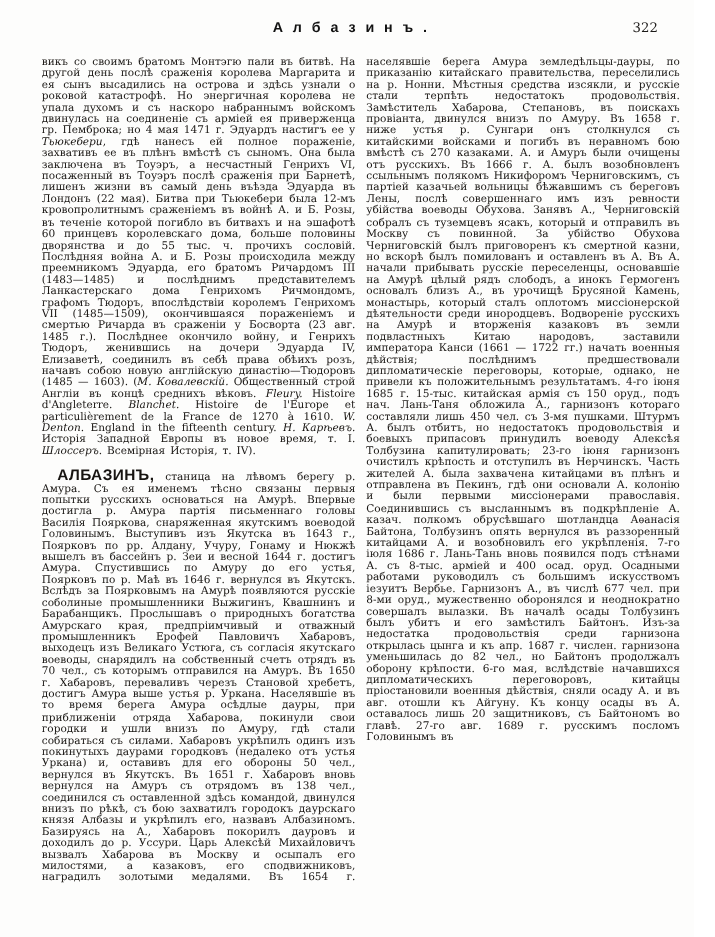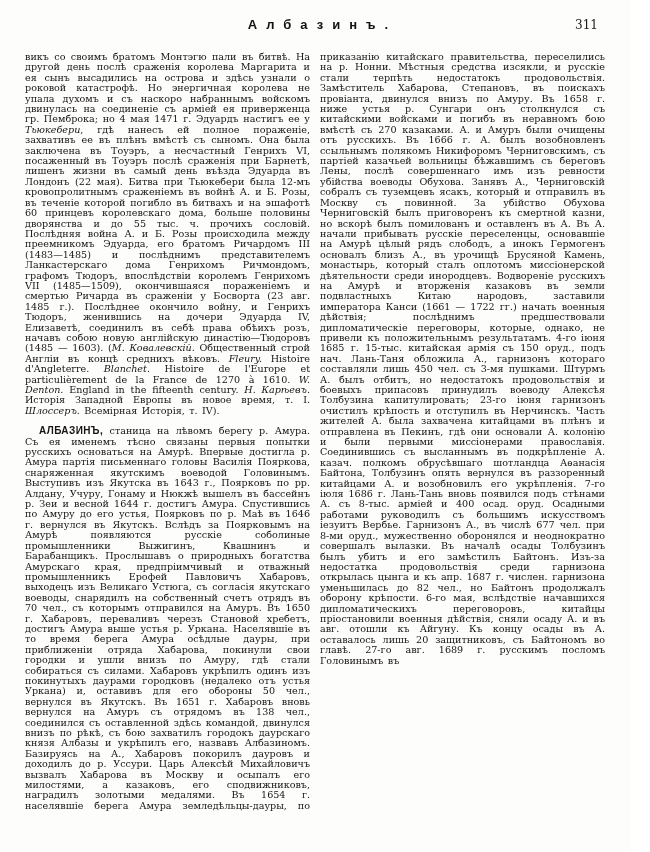--- a/index.html
+++ b/index.html
@@ -36,21 +36,21 @@
     position: absolute;
     right: 0;
     top: 1px;
     font-family: "DejaVu Serif", serif;
     font-size: 12px;
     color: #1c1a18;
   }
   .text-columns {
     position: absolute;
     top: 52px;
-    left: 25px;
+    left: 38px;
     width: 580px;
     height: 760px;
     column-count: 2;
     column-gap: 10px;
     column-fill: auto;
     font-size: 9.6px;
     line-height: 10.4px;
     text-align: justify;
     word-spacing: 1.4px;
     overflow: hidden;
@@ -61,32 +61,32 @@
   }
   .p-albazin {
     text-indent: 14px;
     margin-top: 10px !important;
   }
   .seg-normal { font-style: normal; }
   .seg-italic { font-style: italic; }
   .seg-bold {
     font-family: "Liberation Sans", sans-serif;
     font-weight: bold;
-    font-size: 10px;
+    font-size: 14px;
     letter-spacing: 0.4px;
   }
 </style>
 </head>
 <body>
 
 <div class="page">
 
   <div class="running-header">
     <div class="header-title">Албазинъ.</div>
-    <div class="header-pagenum">311</div>
+    <div class="header-pagenum">322</div>
   </div>
 
   <div class="text-columns">
     <p class="p-continuation"><span class="seg-normal">викъ со своимъ братомъ Монтэгю пали въ битвѣ. На другой день послѣ сраженія королева Маргарита и ея сынъ высадились на острова и здѣсь узнали о роковой катастрофѣ. Но энергичная королева не упала духомъ и съ наскоро набраннымъ войскомъ двинулась на соединеніе съ арміей ея приверженца гр. Пемброка; но 4 мая 1471 г. Эдуардъ настигъ ее у </span><span class="seg-italic">Тьюкебери</span><span class="seg-normal">, гдѣ нанесъ ей полное пораженіе, захвативъ ее въ плѣнъ вмѣстѣ съ сыномъ. Она была заключена въ Тоуэръ, а несчастный Генрихъ VI, посаженный въ Тоуэръ послѣ сраженія при Барнетѣ, лишенъ жизни въ самый день въѣзда Эдуарда въ Лондонъ (22 мая). Битва при Тьюкебери была 12-мъ кровопролитнымъ сраженіемъ въ войнѣ А. и Б. Розы, въ теченіе которой погибло въ битвахъ и на эшафотѣ 60 принцевъ королевскаго дома, больше половины дворянства и до 55 тыс. ч. прочихъ сословій. Послѣдняя война А. и Б. Розы происходила между преемникомъ Эдуарда, его братомъ Ричардомъ III (1483—1485) и послѣднимъ представителемъ Ланкастерскаго дома Генрихомъ Ричмондомъ, графомъ Тюдоръ, впослѣдствіи королемъ Генрихомъ VII (1485—1509), окончившаяся пораженіемъ и смертью Ричарда въ сраженіи у Босворта (23 авг. 1485 г.). Послѣднее окончило войну, и Генрихъ Тюдоръ, женившись на дочери Эдуарда IV, Елизаветѣ, соединилъ въ себѣ права обѣихъ розъ, начавъ собою новую англійскую династію—Тюдоровъ (1485 — 1603). (</span><span class="seg-italic">М. Ковалевскій.</span><span class="seg-normal"> Общественный строй Англіи въ концѣ среднихъ вѣковъ. </span><span class="seg-italic">Fleury.</span><span class="seg-normal"> Histoire d'Angleterre. </span><span class="seg-italic">Blanchet.</span><span class="seg-normal"> Histoire de l'Europe et particulièrement de la France de 1270 à 1610. </span><span class="seg-italic">W. Denton.</span><span class="seg-normal"> England in the fifteenth century. </span><span class="seg-italic">Н. Карѣевъ.</span><span class="seg-normal"> Исторія Западной Европы въ новое время, т. I. </span><span class="seg-italic">Шлоссеръ.</span><span class="seg-normal"> Всемірная Исторія, т. IV).</span></p>
     <p class="p-albazin"><span class="seg-bold">АЛБАЗИНЪ,</span><span class="seg-normal"> станица на лѣвомъ берегу р. Амура. Съ ея именемъ тѣсно связаны первыя попытки русскихъ основаться на Амурѣ. Впервые достигла р. Амура партія письменнаго головы Василія Пояркова, снаряженная якутскимъ воеводой Головинымъ. Выступивъ изъ Якутска въ 1643 г., Поярковъ по рр. Алдану, Учуру, Гонаму и Нюкжѣ вышелъ въ бассейнъ р. Зеи и весной 1644 г. достигъ Амура. Спустившись по Амуру до его устья, Поярковъ по р. Маѣ въ 1646 г. вернулся въ Якутскъ. Вслѣдъ за Поярковымъ на Амурѣ появляются русскіе соболиные промышленники Выжигинъ, Квашнинъ и Барабанщикъ. Прослышавъ о природныхъ богатства Амурскаго края, предпріимчивый и отважный промышленникъ Ерофей Павловичъ Хабаровъ, выходецъ изъ Великаго Устюга, съ согласія якутскаго воеводы, снарядилъ на собственный счетъ отрядъ въ 70 чел., съ которымъ отправился на Амуръ. Въ 1650 г. Хабаровъ, переваливъ черезъ Становой хребетъ, достигъ Амура выше устья р. Уркана. Населявшіе въ то время берега Амура осѣдлые дауры, при приближеніи отряда Хабарова, покинули свои городки и ушли внизъ по Амуру, гдѣ стали собираться съ силами. Хабаровъ укрѣпилъ одинъ изъ покинутыхъ даурами городковъ (недалеко отъ устья Уркана) и, оставивъ для его обороны 50 чел., вернулся въ Якутскъ. Въ 1651 г. Хабаровъ вновь вернулся на Амуръ съ отрядомъ въ 138 чел., соединился съ оставленной здѣсь командой, двинулся внизъ по рѣкѣ, съ бою захватилъ городокъ даурскаго князя Албазы и укрѣпилъ его, назвавъ Албазиномъ. Базируясь на А., Хабаровъ покорилъ дауровъ и доходилъ до р. Уссури. Царь Алексѣй Михайловичъ вызвалъ Хабарова въ Москву и осыпалъ его милостями, а казаковъ, его сподвижниковъ, наградилъ золотыми медалями. Въ 1654 г. населявшіе берега Амура земледѣльцы-дауры, по приказанію китайскаго правительства, переселились на р. Нонни. Мѣстныя средства изсякли, и русскіе стали терпѣть недостатокъ продовольствія. Замѣститель Хабарова, Степановъ, въ поискахъ провіанта, двинулся внизъ по Амуру. Въ 1658 г. ниже устья р. Сунгари онъ столкнулся съ китайскими войсками и погибъ въ неравномъ бою вмѣстѣ съ 270 казаками. А. и Амуръ были очищены отъ русскихъ. Въ 1666 г. А. былъ возобновленъ ссыльнымъ полякомъ Никифоромъ Черниговскимъ, съ партіей казачьей вольницы бѣжавшимъ съ береговъ Лены, послѣ совершеннаго имъ изъ ревности убійства воеводы Обухова. Занявъ А., Черниговскій собралъ съ туземцевъ ясакъ, который и отправилъ въ Москву съ повинной. За убійство Обухова Черниговскій былъ приговоренъ къ смертной казни, но вскорѣ былъ помилованъ и оставленъ въ А. Въ А. начали прибывать русскіе переселенцы, основавшіе на Амурѣ цѣлый рядъ слободъ, а инокъ Гермогенъ основалъ близъ А., въ урочищѣ Брусяной Камень, монастырь, который сталъ оплотомъ миссіонерской дѣятельности среди инородцевъ. Водвореніе русскихъ на Амурѣ и вторженія казаковъ въ земли подвластныхъ Китаю народовъ, заставили императора Канси (1661 — 1722 гг.) начать военныя дѣйствія; послѣднимъ предшествовали дипломатическіе переговоры, которые, однако, не привели къ положительнымъ результатамъ. 4-го іюня 1685 г. 15-тыс. китайская армія съ 150 оруд., подъ нач. Лань-Таня обложила А., гарнизонъ котораго составляли лишь 450 чел. съ 3-мя пушками. Штурмъ А. былъ отбитъ, но недостатокъ продовольствія и боевыхъ припасовъ принудилъ воеводу Алексѣя Толбузина капитулировать; 23-го іюня гарнизонъ очистилъ крѣпость и отступилъ въ Нерчинскъ. Часть жителей А. была захвачена китайцами въ плѣнъ и отправлена въ Пекинъ, гдѣ они основали А. колонію и были первыми миссіонерами православія. Соединившись съ высланнымъ въ подкрѣпленіе А. казач. полкомъ обрусѣвшаго шотландца Аѳанасія Байтона, Толбузинъ опять вернулся въ раззоренный китайцами А. и возобновилъ его укрѣпленія. 7-го іюля 1686 г. Лань-Тань вновь появился подъ стѣнами А. съ 8-тыс. арміей и 400 осад. оруд. Осадными работами руководилъ съ большимъ искусствомъ іезуитъ Вербье. Гарнизонъ А., въ числѣ 677 чел. при 8-ми оруд., мужественно оборонялся и неоднократно совершалъ вылазки. Въ началѣ осады Толбузинъ былъ убитъ и его замѣстилъ Байтонъ. Изъ-за недостатка продовольствія среди гарнизона открылась цынга и къ апр. 1687 г. числен. гарнизона уменьшилась до 82 чел., но Байтонъ продолжалъ оборону крѣпости. 6-го мая, вслѣдствіе начавшихся дипломатическихъ переговоровъ, китайцы пріостановили военныя дѣйствія, сняли осаду А. и въ авг. отошли къ Айгуну. Къ концу осады въ А. оставалось лишь 20 защитниковъ, съ Байтономъ во главѣ. 27-го авг. 1689 г. русскимъ посломъ Головинымъ въ</span></p>
   </div>
 
 </div>
 
 </body></html>

